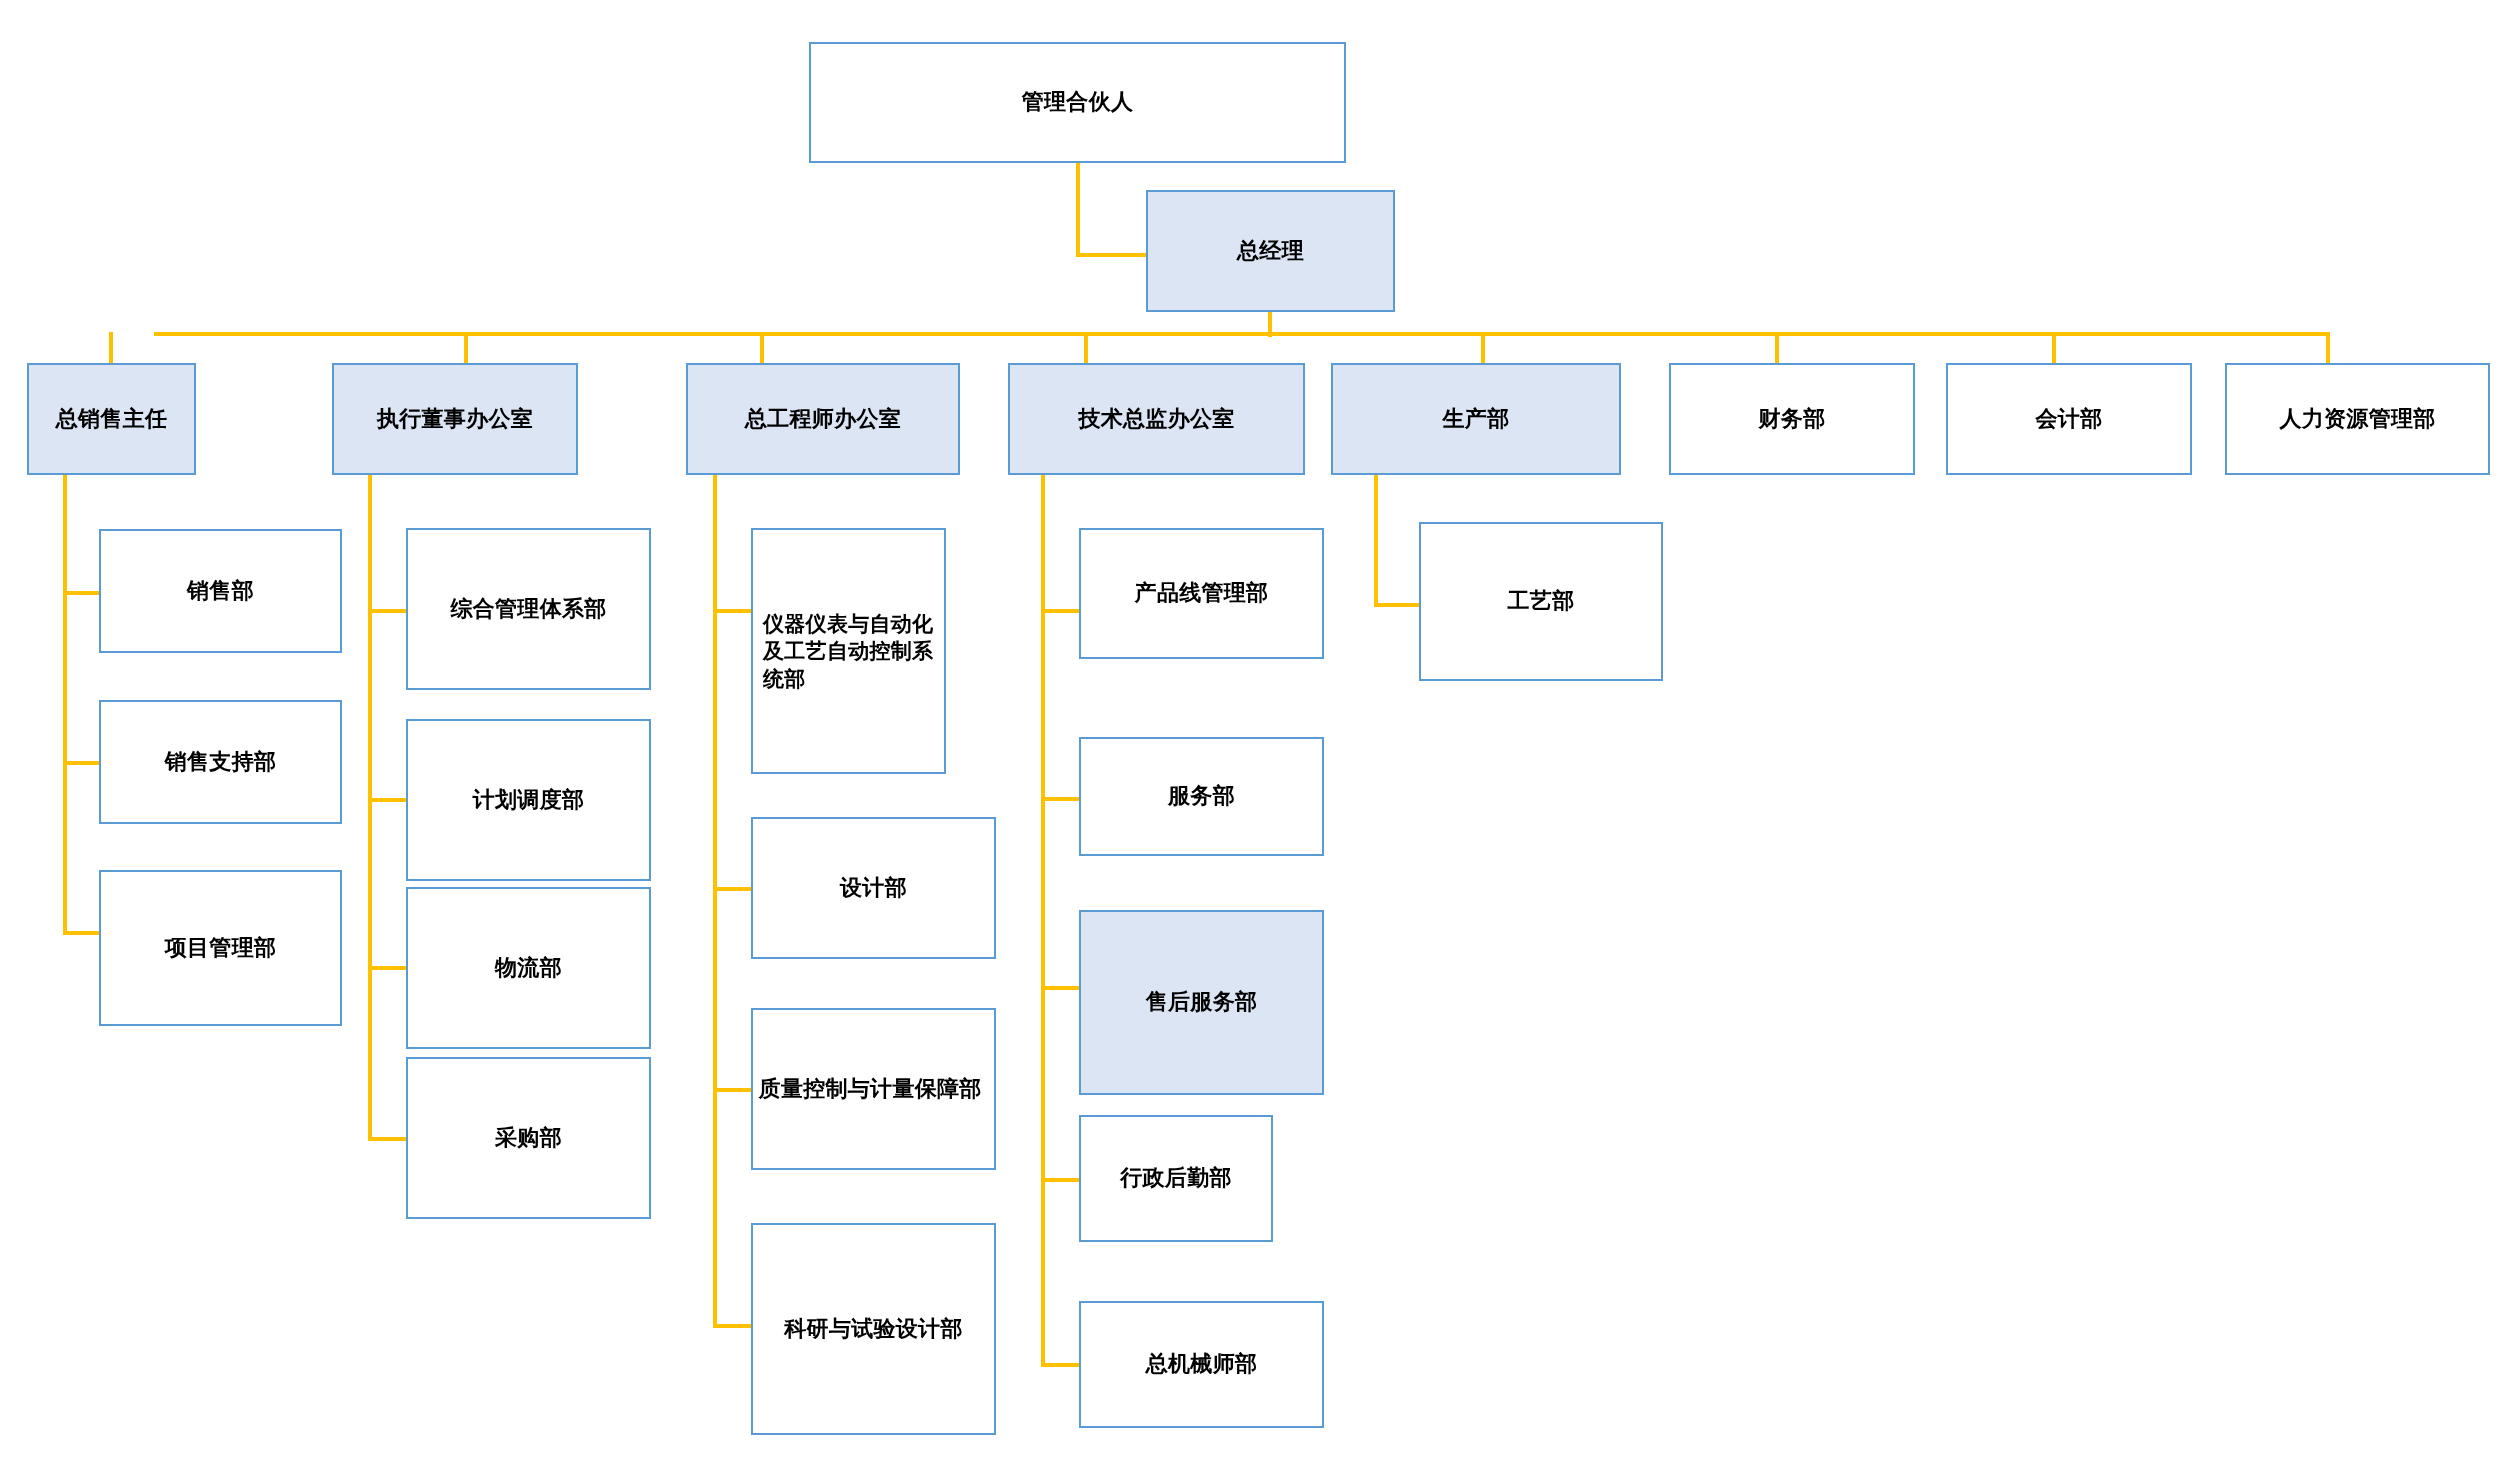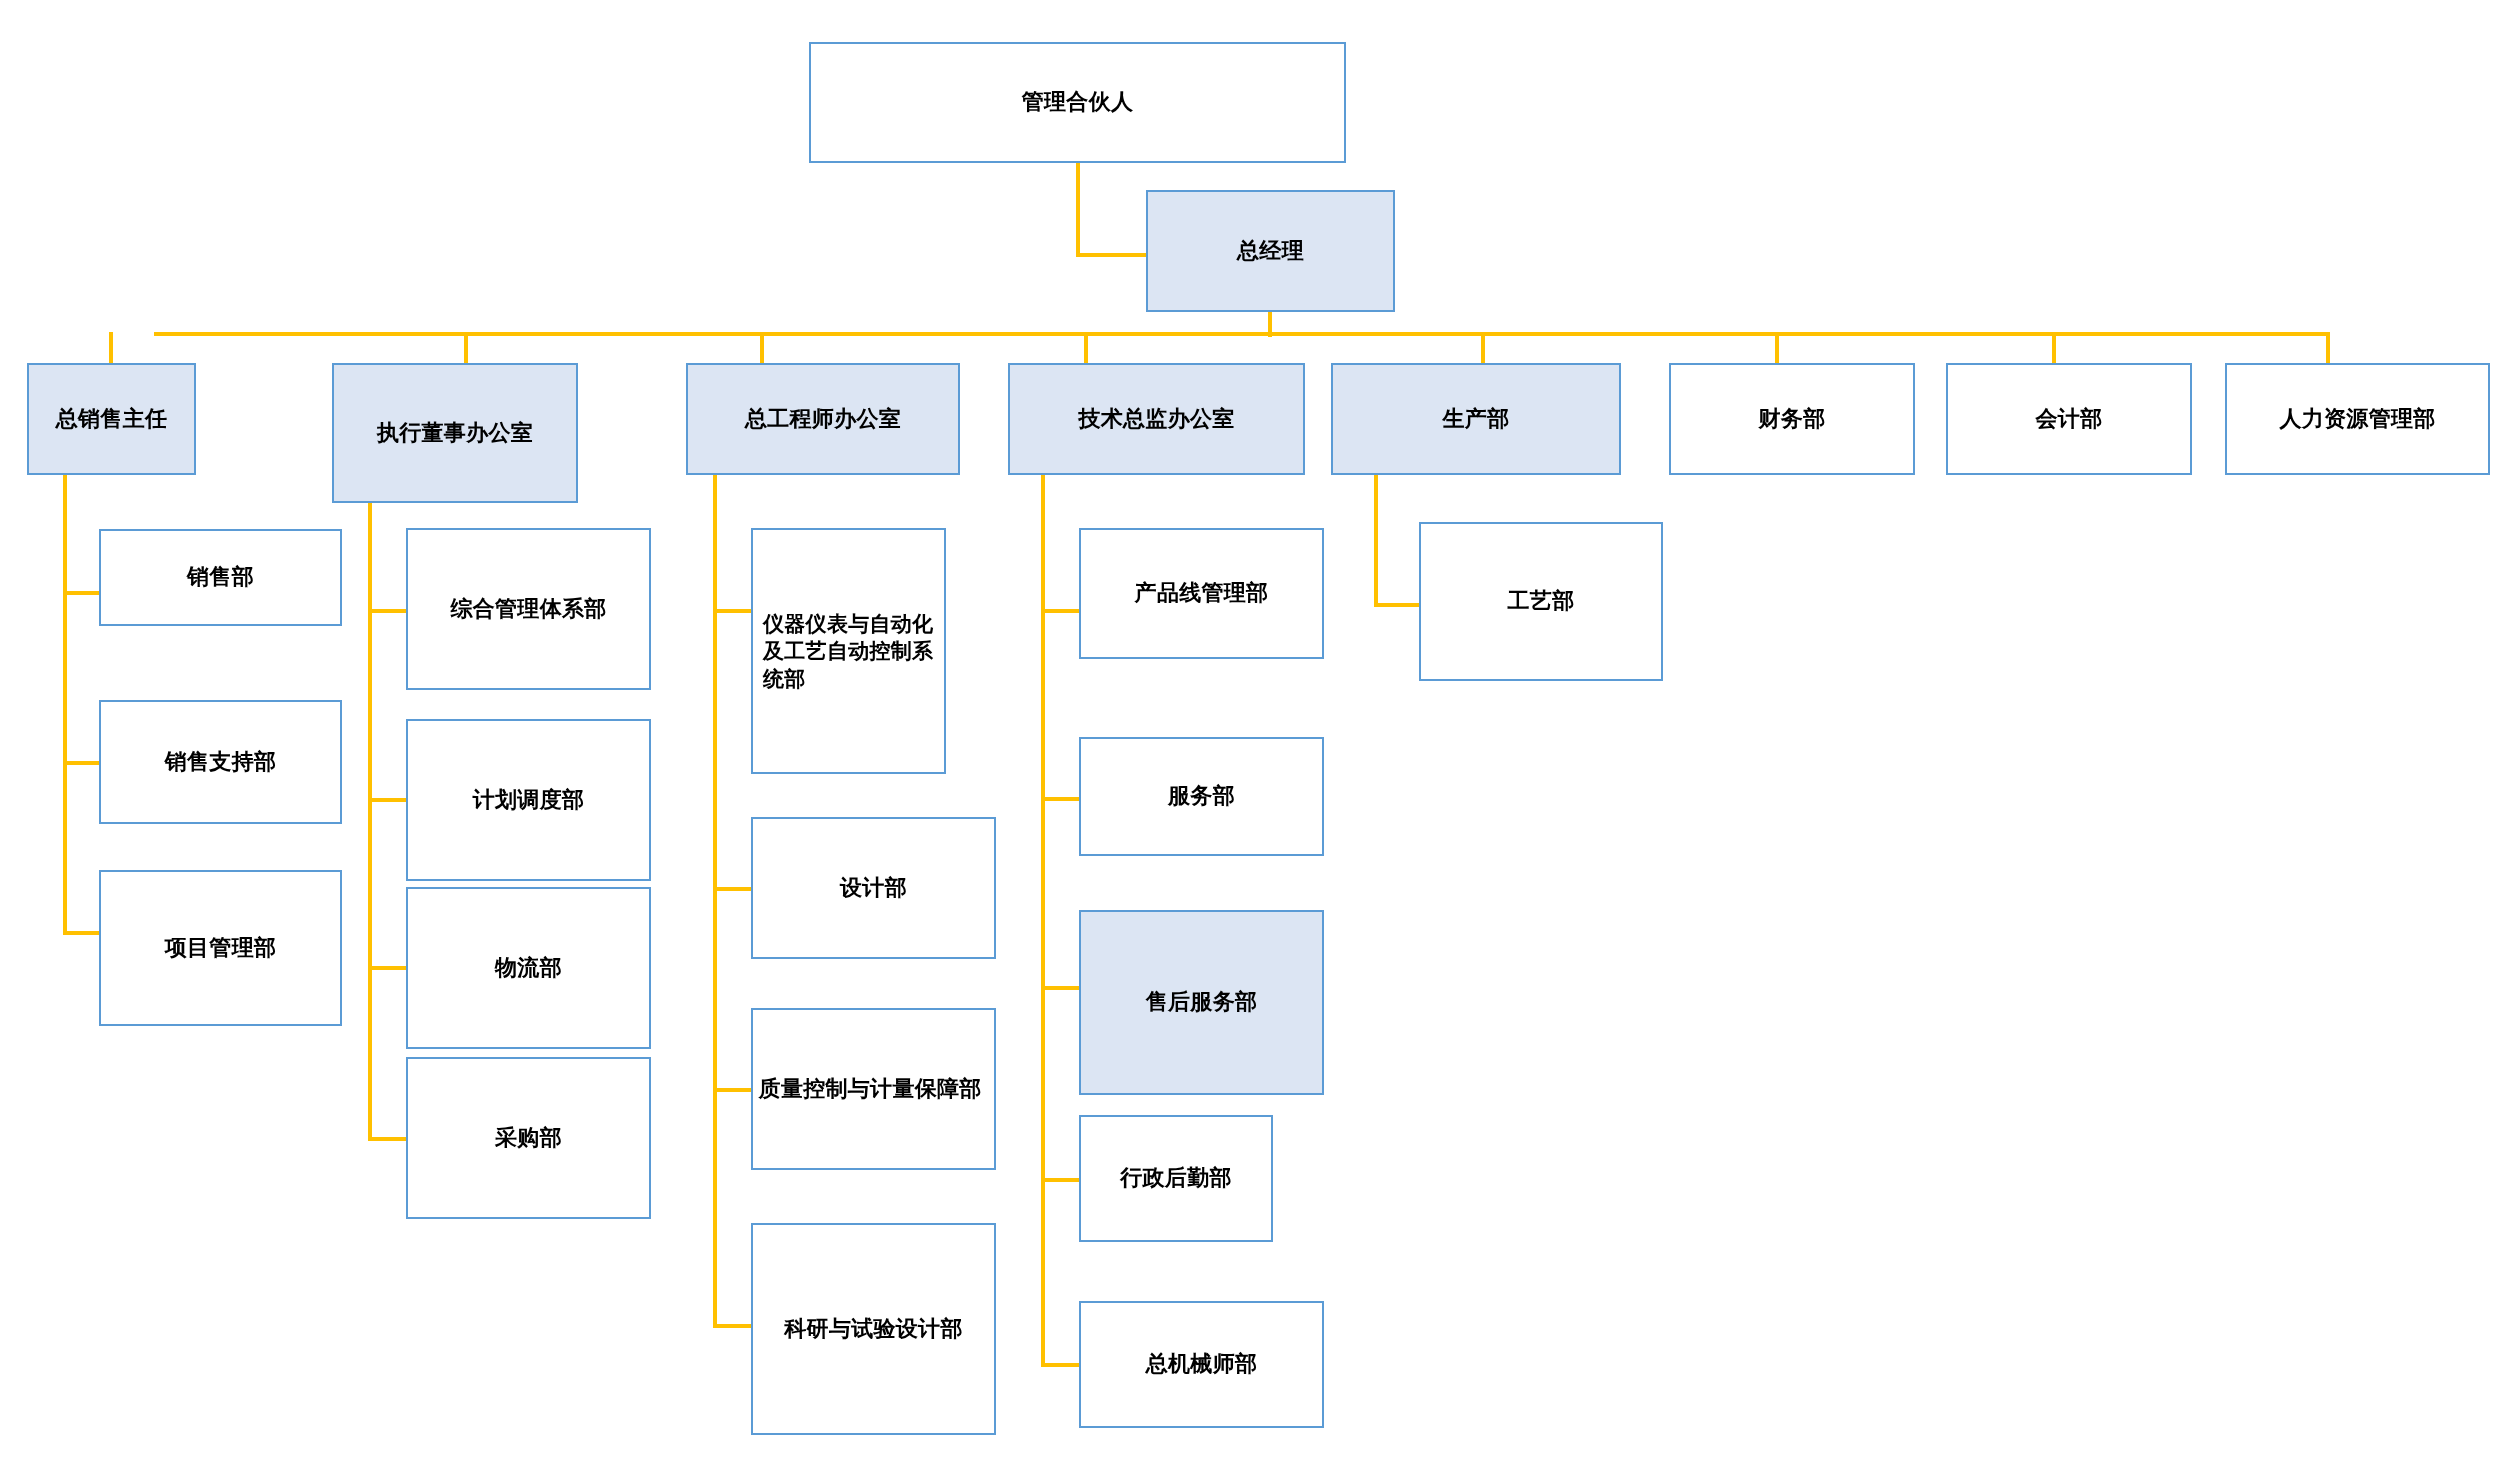--- a/index.html
+++ b/index.html
@@ -93,21 +93,21 @@
   </div>
 
   <div class="node filled" style="left:1146px; top:190px; width:249px; height:122px;">
     <span class="label">总经理</span>
   </div>
 
   <div class="node filled" style="left:27px; top:363px; width:169px; height:112px;">
     <span class="label">总销售主任</span>
   </div>
 
-  <div class="node filled" style="left:332px; top:363px; width:246px; height:140px;">
+  <div class="node filled" style="left:332px; top:363px; width:246px; height:112px;">
     <span class="label">执行董事办公室</span>
   </div>
 
   <div class="node filled" style="left:686px; top:363px; width:274px; height:112px;">
     <span class="label">总工程师办公室</span>
   </div>
 
   <div class="node filled" style="left:1008px; top:363px; width:297px; height:112px;">
     <span class="label">技术总监办公室</span>
   </div>
@@ -121,21 +121,21 @@
   </div>
 
   <div class="node" style="left:1946px; top:363px; width:246px; height:112px;">
     <span class="label">会计部</span>
   </div>
 
   <div class="node" style="left:2225px; top:363px; width:265px; height:112px;">
     <span class="label">人力资源管理部</span>
   </div>
 
-  <div class="node" style="left:99px; top:529px; width:243px; height:97px;">
+  <div class="node" style="left:99px; top:529px; width:243px; height:124px;">
     <span class="label">销售部</span>
   </div>
   <div class="node" style="left:99px; top:700px; width:243px; height:124px;">
     <span class="label">销售支持部</span>
   </div>
   <div class="node" style="left:99px; top:870px; width:243px; height:156px;">
     <span class="label">项目管理部</span>
   </div>
 
   <div class="node" style="left:406px; top:528px; width:245px; height:162px;">

